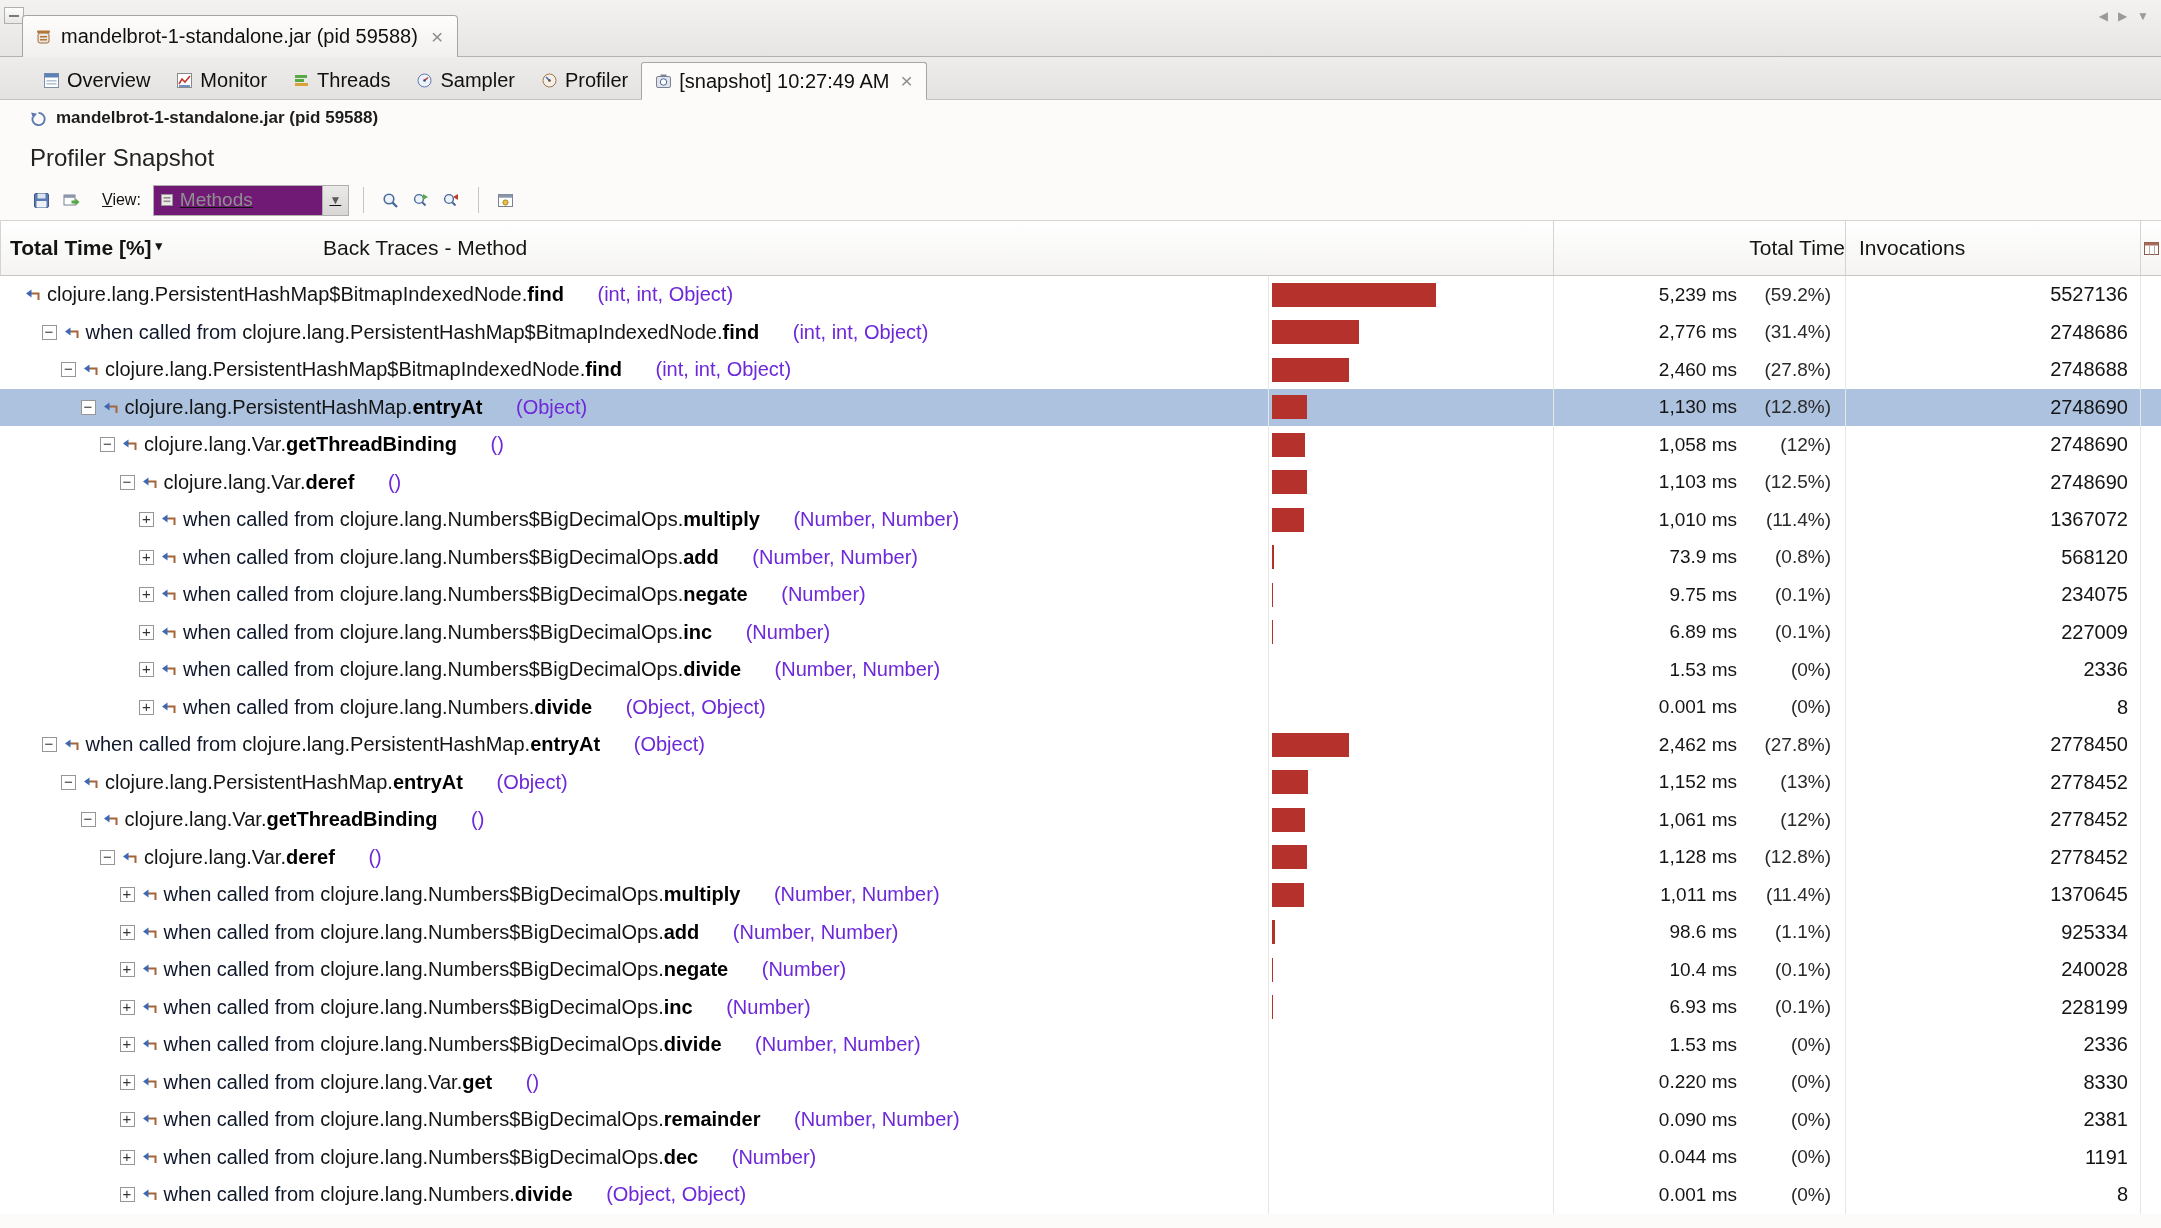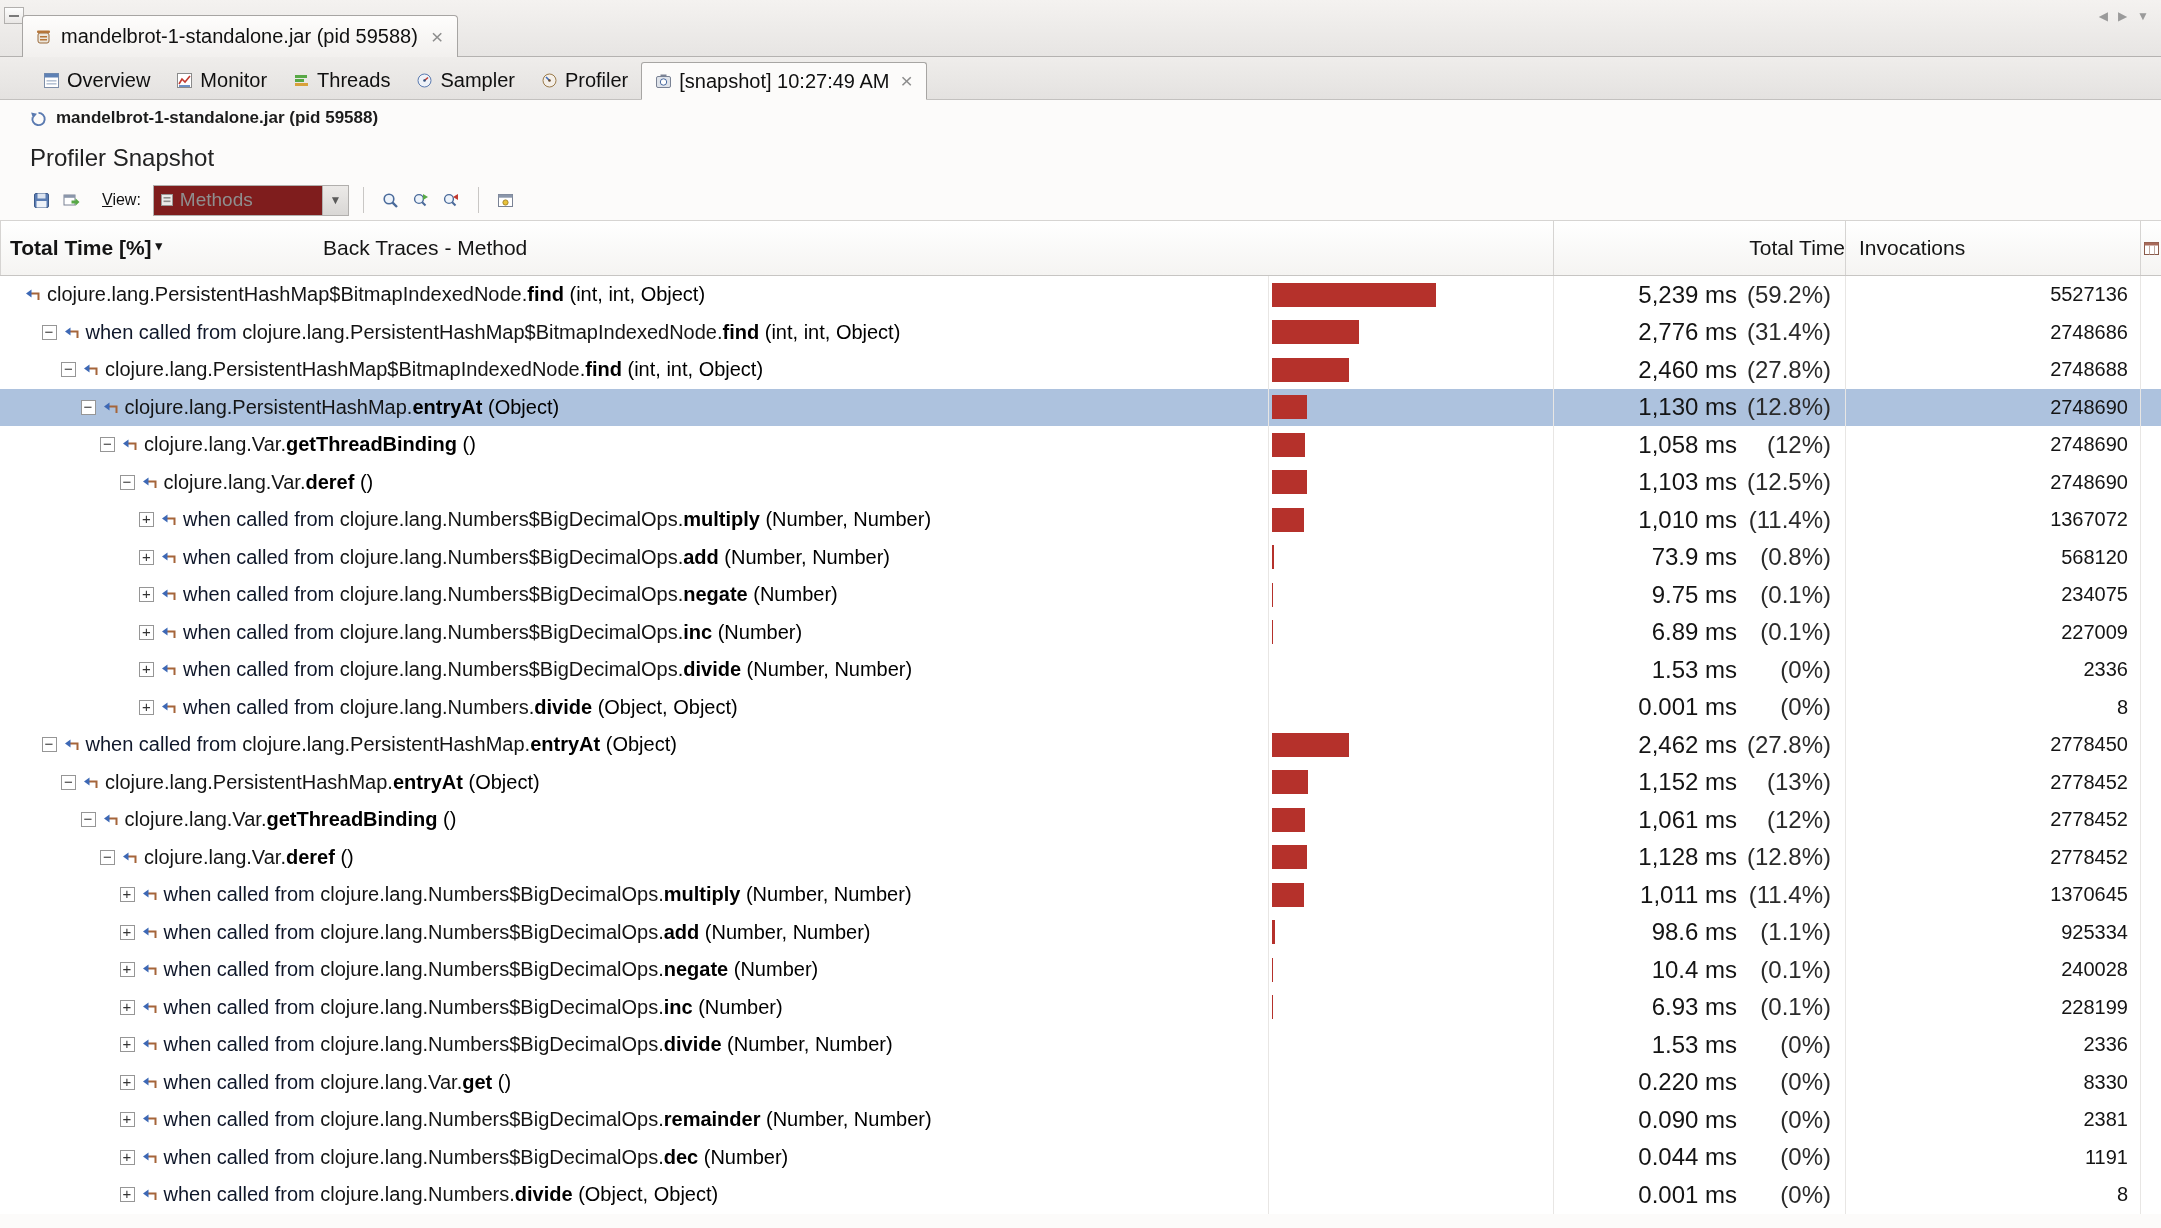--- a/index.html
+++ b/index.html
@@ -35,21 +35,21 @@
   .page-title { height: 44px; display: flex; align-items: center; padding-left: 30px;
                 font-size: 24px; color: #222; background: #fcfbfa; }
 
   
   .toolbar { height: 41px; display: flex; align-items: center; padding-left: 28px; gap: 4px;
              background: #fcfbfa; border-bottom: 1px solid #d6d4d2; }
   .tbtn { display: inline-flex; align-items: center; justify-content: center; width: 26px; height: 26px; }
   .view-label { font-size: 16px; margin: 0 8px 0 14px; }
   .mnemonic { text-decoration: underline; }
   .dropdown { display: flex; align-items: center; width: 196px; height: 31px; border: 1px solid #b1afad;
-              background: #7f1d1d; }
+              background: #701a75; text-decoration: underline; }
   .dd-icon { display: inline-flex; margin: 0 6px 0 6px; }
   .dd-value { flex: 1; font-size: 19px; color: #8f8f8f; }
   .dd-arrow { width: 26px; height: 29px; border-left: 1px solid #b1afad; background: linear-gradient(#eceae8,#d9d7d5);
               display: flex; align-items: center; justify-content: center; color: #5a5a5a; font-size: 12px; }
   .tsep { width: 1px; height: 26px; background: #c9c7c5; margin: 0 10px; }
 
   
   .ptable { background: #fff; }
   .table-header { display: flex; height: 55px; background: linear-gradient(#ffffff,#f5f4f2);
                   border-bottom: 1px solid #c7c5c3; font-size: 21px; align-items: center; color: #141414; }
@@ -61,34 +61,34 @@
   .hcorner { width: 21px; border-left: 1px solid #d6d4d2; justify-content: center; padding: 0; }
   .sort-arrow { font-size: 13px; margin-left: 4px; margin-top: -6px; }
 
   .table-body { background: #fff; }
   .trow { display: flex; height: 37.5px; background: #fff; }
   .trow.selected { background: #adc2de; }
   .cell { height: 100%; display: flex; align-items: center; }
   .method { width: 1268px; white-space: nowrap; overflow: hidden; font-size: 20px; }
   .barcell { width: 285px; border-left: 1px solid #e8e6e4; padding-left: 3px; }
   .bar { height: 24px; background: #b5312b; }
-  .timecell { width: 292px; border-left: 1px solid #e8e6e4; font-size: 24px; padding-left: 43px; }
+  .timecell { width: 292px; border-left: 1px solid #e8e6e4; font-size: 19px; padding-left: 43px; }
   .tval { flex: 1; text-align: right; color: #141414; }
   .tpct { width: 108px; text-align: right; padding-right: 14px; color: #2a2a2a; }
   .invcell { width: 295px; border-left: 1px solid #e8e6e4; justify-content: flex-end; padding-right: 12px;
              font-size: 20px; color: #141414; }
   .stripcell { width: 21px; border-left: 1px solid #e8e6e4; }
 
   .expander { display: inline-block; width: 15px; height: 15px; border: 1px solid #969696; background: #fff;
               color: #333; font-size: 15px; line-height: 12px; text-align: center; margin-right: 4px; flex: none; }
   .call-icon { display: inline-flex; margin: 0 6px 0 2px; flex: none; }
   .prefix { color: #0f172a; }
   .cls { color: #141414; }
   .mname { font-weight: bold; color: #000; }
-  .args { color: #000000; }
+  .args { color: #6d28d9; margin-left: 28px; }
 </style>
 </head>
 <body>
 
 <div class="window">
 
   <div class="main-tab-bar">
     <div class="min-widget"></div>
     <div class="main-tab">
       <span class="sicon">

